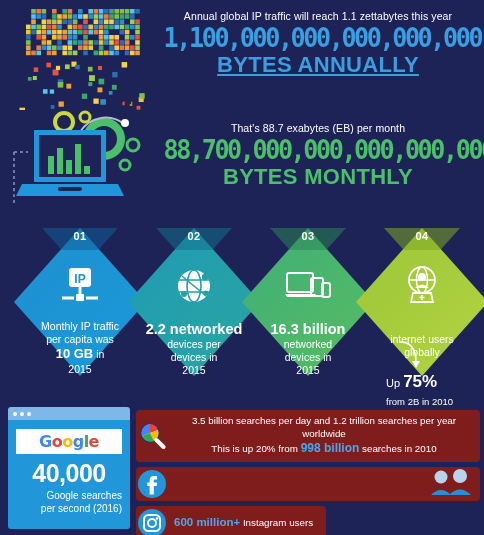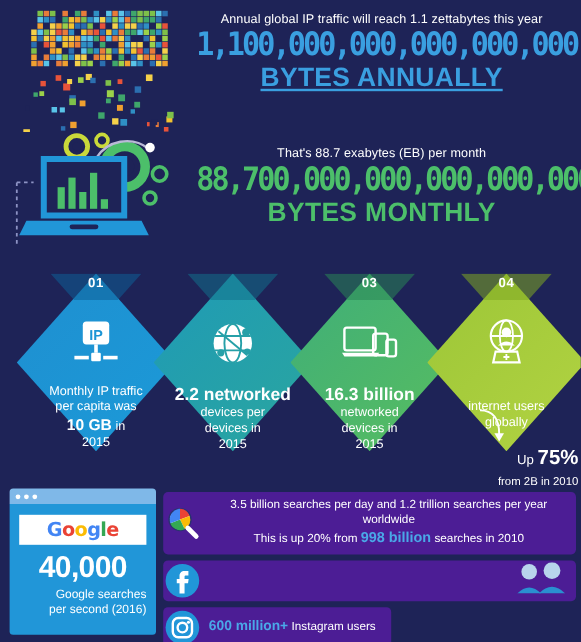--- a/index.html
+++ b/index.html
@@ -62,21 +62,21 @@
     display: flex; align-items: center; justify-content: center;
   }
   .dia .txt {
     position: absolute; left: 6px; top: 92px; width: 120px;
     text-align: center; color: #ffffff; font-size: 10.5px; line-height: 1.25;
   }
   .dia .txt b { font-size: 13px; font-weight: bold; }
   .dia .txt .big { font-size: 14.5px; font-weight: bold; }
 
   
-  .up75 { position: absolute; left: 386px; top: 372px; width: 96px; text-align: right; color: #ffffff; }
+  .up75 { position: absolute; left: 386px; top: 372px; width: 96px; text-align: left; color: #ffffff; }
   .up75 .l1 { font-size: 11px; }
   .up75 .l1 b { font-size: 17px; font-weight: bold; }
   .up75 .l2 { font-size: 9.5px; margin-top: 4px; }
 
   
   .gcard { position: absolute; left: 8px; top: 407px; width: 122px; height: 122px; }
   .gcard .bar {
     height: 13px; background: #7fb8e8; border-radius: 3px 3px 0 0;
     display: flex; align-items: center; padding-left: 5px; gap: 3px;
   }
@@ -87,21 +87,21 @@
     display: flex; align-items: center; justify-content: center;
   }
   .glogo { font-size: 16px; font-weight: bold; letter-spacing: -.5px; font-family: "DejaVu Sans", sans-serif; }
   .gcard .num { color: #ffffff; font-size: 25px; font-weight: bold; text-align: center; margin-top: 5px; letter-spacing: -.5px; }
   .gcard .cap { color: #ffffff; font-size: 10px; text-align: right; line-height: 1.25; margin-top: 2px; }
 
   
   .rows { position: absolute; left: 136px; top: 410px; width: 344px; }
   .row { position: relative; margin-bottom: 5px; }
   .row .plate {
-    background: #4c1d95; border-radius: 4px; min-height: 34px;
+    background: #7f1d1d; border-radius: 4px; min-height: 34px;
     padding: 5px 8px 5px 38px; display: flex; align-items: center;
   }
   .row .badge {
     position: absolute; left: 2px; top: 50%; transform: translateY(-50%);
     width: 28px; height: 28px; border-radius: 50%;
     display: flex; align-items: center; justify-content: center;
   }
   .row .t { color: #ffffff; font-size: 9.8px; line-height: 1.35; }
   .row .t .hl { color: #4aa8e8; font-weight: bold; font-size: 12px; }
   .row .t .hl-g { color: #4aa8e8; font-weight: bold; font-size: 11.5px; }
@@ -395,20 +395,21 @@
         <span>per capita was</span><br>
         <b>10 GB</b>
         <span>in</span><br>
         <span>2015</span>
       </div>
     </div>
 
     <div class="dia" style="left:128px;">
       <div class="body" style="background:linear-gradient(135deg,#1f9ab6,#2aa69f);"></div>
       <div class="ribbon" style="background:#13708a;"></div>
+      <div class="num">02</div>
       <div class="icon">
         <svg width="44" height="44" viewBox="0 0 44 44">
           <circle cx="22" cy="22" r="16" fill="#ffffff"></circle>
           <ellipse cx="22" cy="22" rx="7" ry="16" fill="none" stroke="#26a0a8" stroke-width="1.6"></ellipse>
           <path d="M7 16 h30 M7 28 h30" stroke="#26a0a8" stroke-width="1.6" fill="none"></path>
           <path d="M10 12 Q22 22 34 32" stroke="#26a0a8" stroke-width="1.6" fill="none"></path>
           <circle cx="33" cy="13" r="3.2" fill="#26a0a8"></circle>
           <circle cx="12" cy="30" r="3" fill="#26a0a8"></circle>
           <circle cx="34" cy="29" r="2.6" fill="#26a0a8"></circle>
         </svg>

